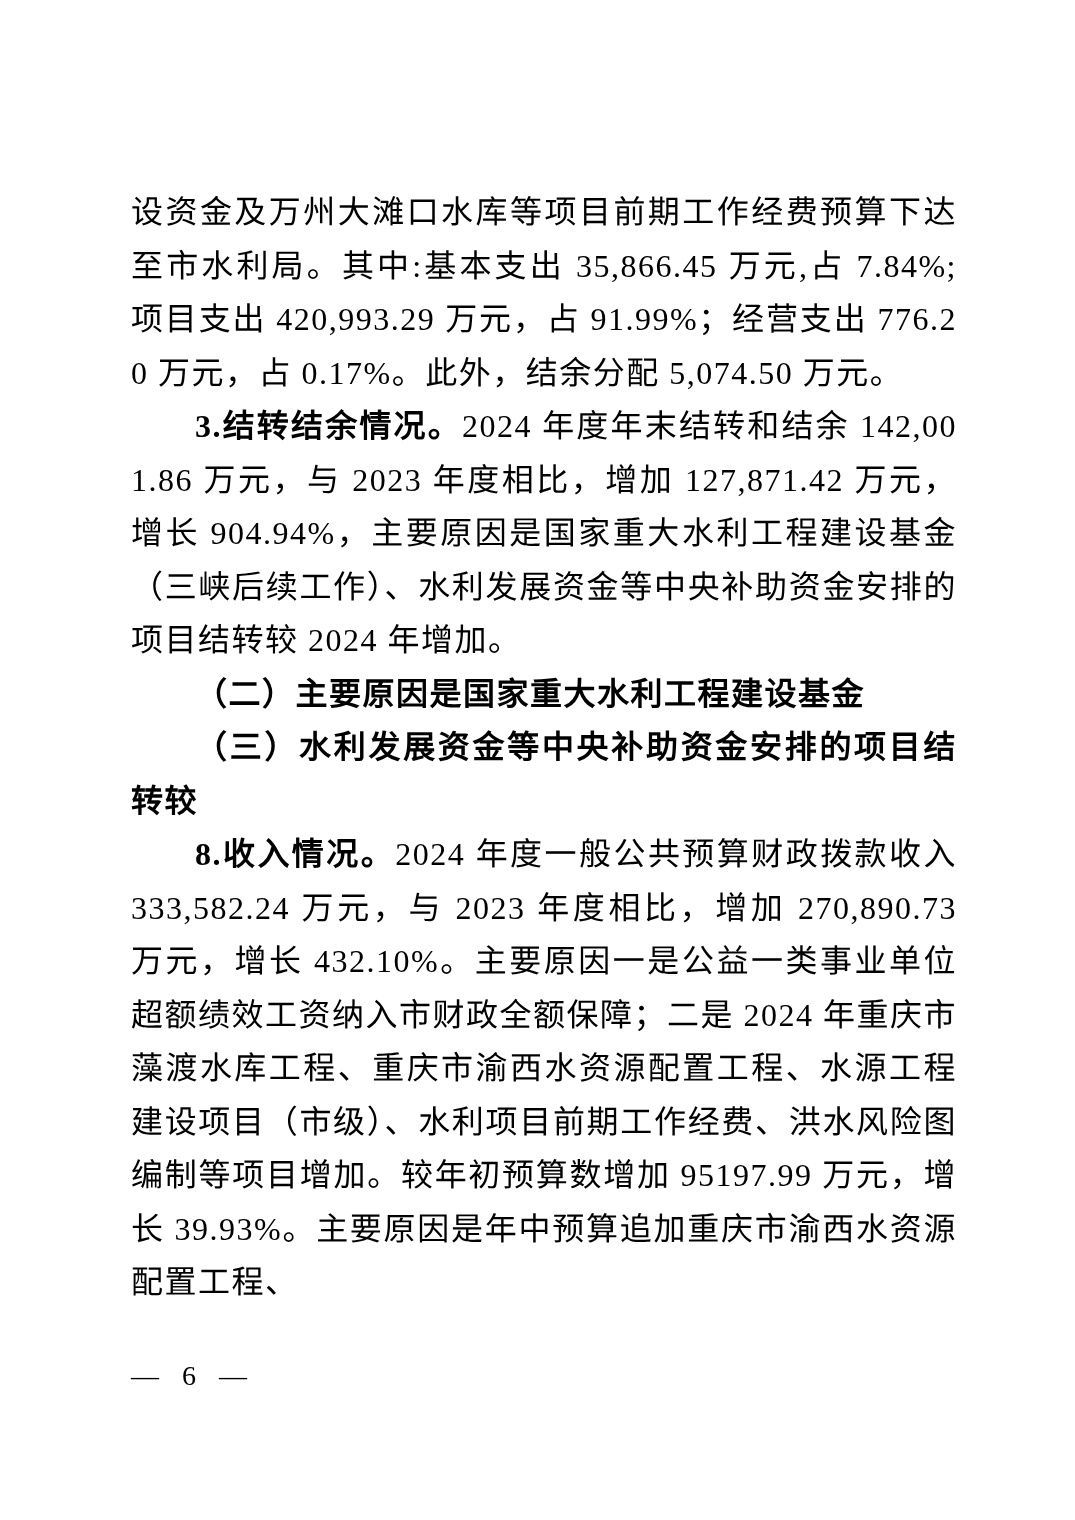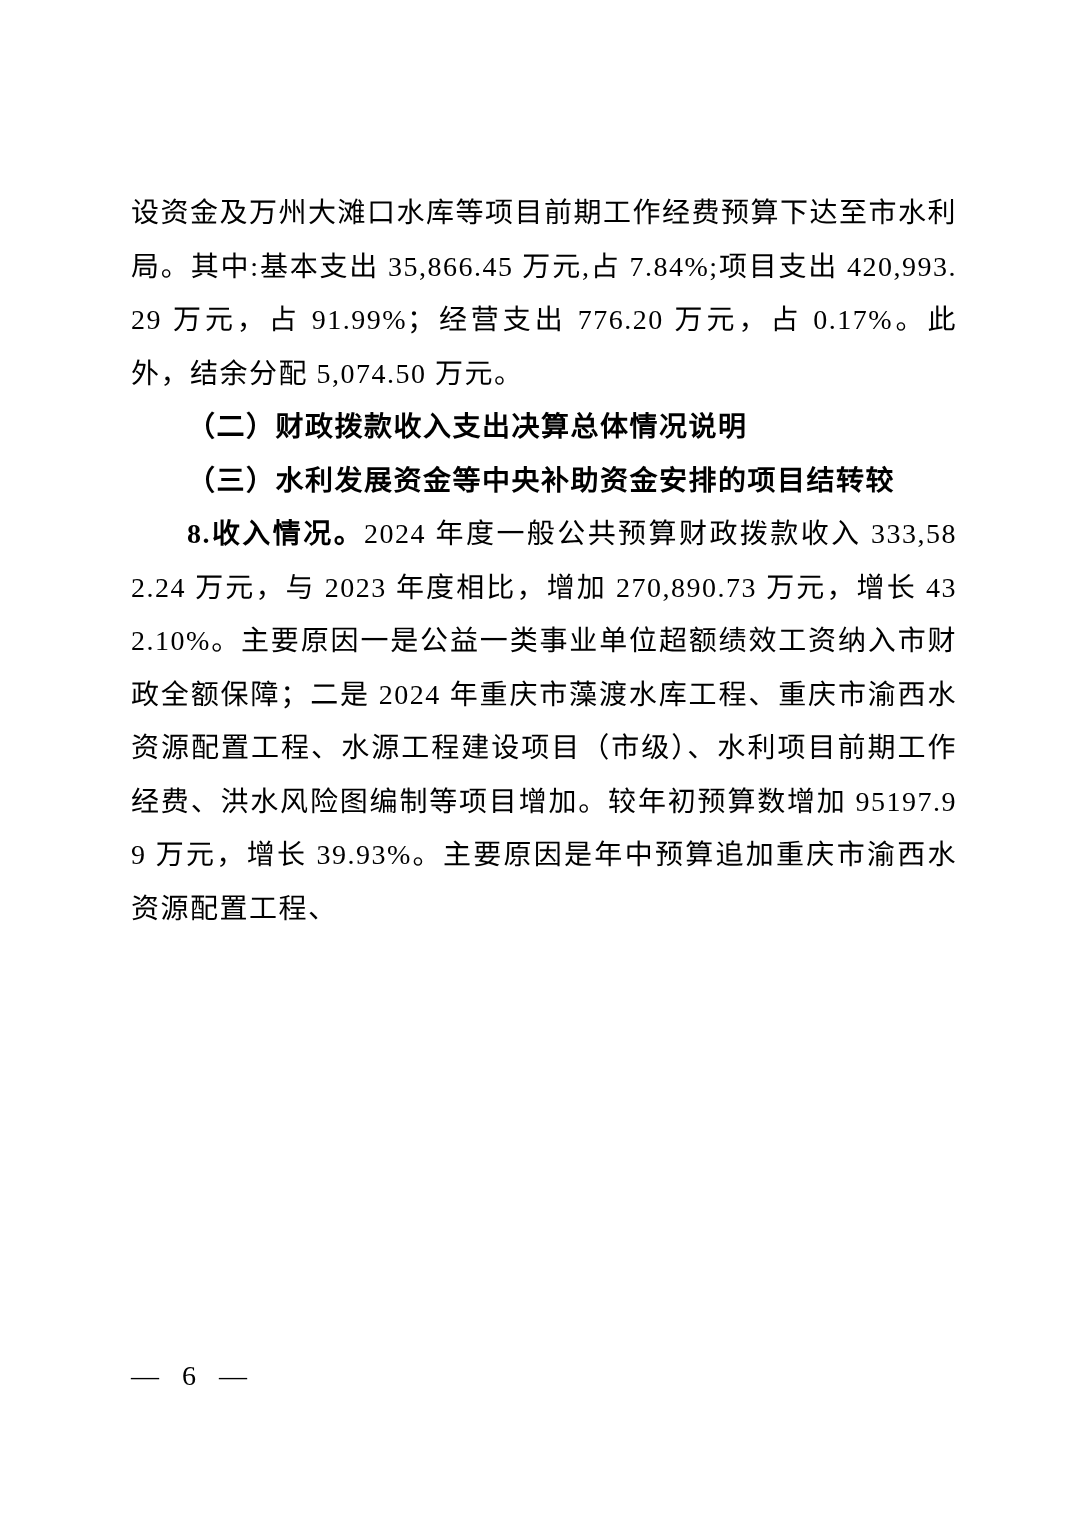--- a/index.html
+++ b/index.html
@@ -18,21 +18,21 @@
     color: #000000;
   }
   .doc-content {
     position: absolute;
     left: 131px;
     top: 186px;
     width: 826px;
   }
   .para {
     margin: 0;
-    font-size: 28px;
+    font-size: 32px;
     line-height: 53.5px;
     letter-spacing: 1.5px;
     text-align: justify;
     text-justify: inter-character;
     word-break: break-all;
   }
   .para.indent {
     text-indent: 2em;
   }
   .para.heading {
@@ -53,22 +53,23 @@
 </style>
 </head>
 <body>
 
 <div class="doc-page">
 
   <div class="doc-content">
 
     <p class="para"><span>设资金及万州大滩口水库等项目前期工作经费预算下达至市水利局。其中:基本支出 35,866.45 万元,占 7.84%;项目支出 420,993.29 万元，占 91.99%；经营支出 776.20 万元，占 0.17%。此外，结余分配 5,074.50 万元。</span></p>
 
+    <p class="para indent"><span class="lead">3.结转结余情况。</span><span>2024 年度年末结转和结余 142,001.86 万元，与 2023 年度相比，增加 127,871.42 万元，增长 904.94%，主要原因是国家重大水利工程建设基金（三峡后续工作）、水利发展资金等中央补助资金安排的项目结转较 2024 年增加。</span></p>
 
-    <p class="para indent heading"><span>（二）财政拨款收入支出决算总体情况说明</span></p>
+    <p class="para indent heading"><span>（二）主要原因是国家重大水利工程建设基金</span></p>
 
 
     <p class="para indent heading"><span>（三）水利发展资金等中央补助资金安排的项目结转较</span></p>
 
     <p class="para indent"><span class="lead">8.收入情况。</span><span>2024 年度一般公共预算财政拨款收入 333,582.24 万元，与 2023 年度相比，增加 270,890.73 万元，增长 432.10%。主要原因一是公益一类事业单位超额绩效工资纳入市财政全额保障；二是 2024 年重庆市藻渡水库工程、重庆市渝西水资源配置工程、水源工程建设项目（市级）、水利项目前期工作经费、洪水风险图编制等项目增加。较年初预算数增加 95197.99 万元，增长 39.93%。主要原因是年中预算追加重庆市渝西水资源配置工程、</span></p>
 
   </div>
 
   <div class="page-footer">— 6 —</div>
 

